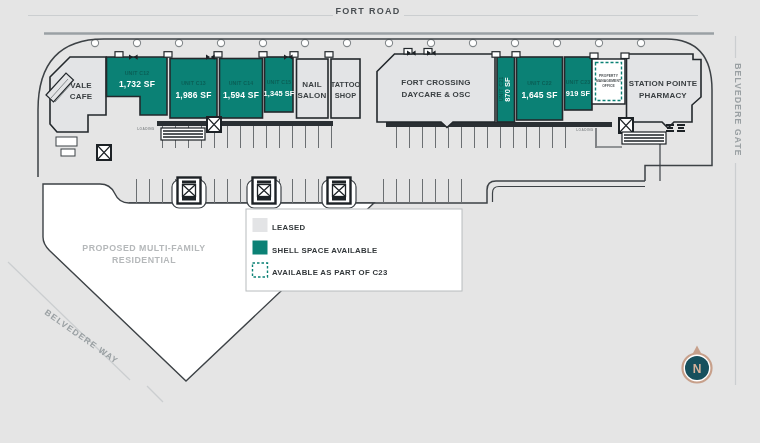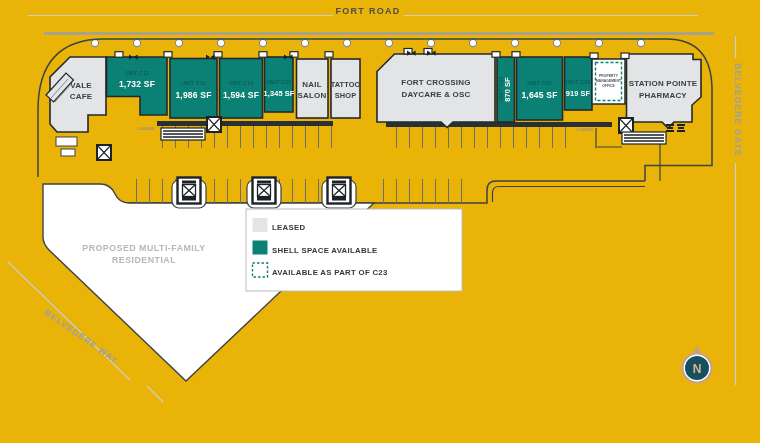--- a/index.html
+++ b/index.html
@@ -1,16 +1,16 @@
 <!DOCTYPE html>
 <html><head>
 <meta charset="utf-8">
 <style>
   html,body{margin:0;padding:0;background:#ffffff;}
-  .stage{position:relative;width:760px;height:443px;background:#eab308;overflow:hidden;}
+  .stage{position:relative;width:760px;height:443px;background:#e5e5e5;overflow:hidden;}
   svg text{font-family:"Liberation Sans","DejaVu Sans",sans-serif;font-weight:bold;text-anchor:middle;}
   .street-t{fill:#4a4f53;font-size:9px;letter-spacing:1.3px;}
   .street2-t{fill:#9aa0a3;font-size:8.5px;letter-spacing:1.2px;}
   .uname{fill:#3b4043;font-size:8px;letter-spacing:0.2px;}
   .uname-s{fill:#3b4043;font-size:7.4px;letter-spacing:0.1px;}
   .unum{fill:#0A5F56;font-size:5.2px;letter-spacing:0.2px;}
   .usize{fill:#ffffff;font-size:8.5px;letter-spacing:0.2px;}
   .usize-s{fill:#ffffff;font-size:7.4px;letter-spacing:0.1px;}
   .parcel-t{fill:#b5b8ba;font-size:8.8px;letter-spacing:0.5px;}
   .legend-t{fill:#33383b;font-size:7.8px;letter-spacing:0.3px;text-anchor:start;}

